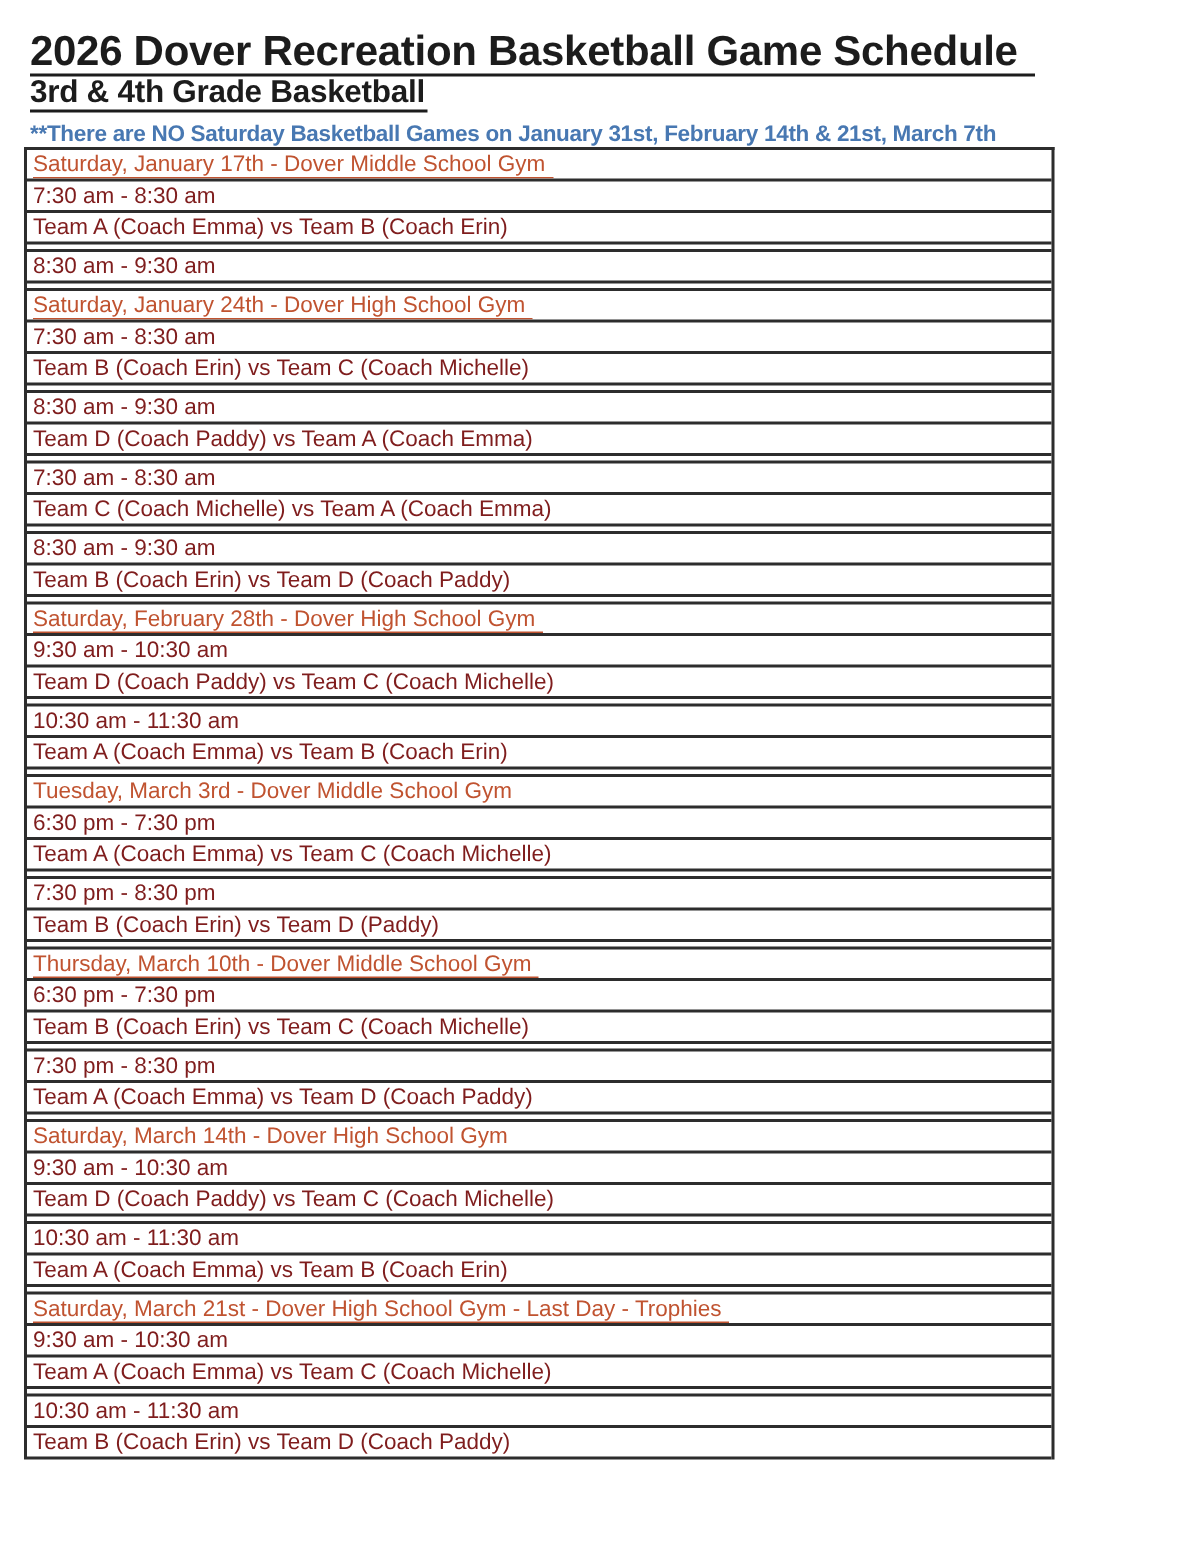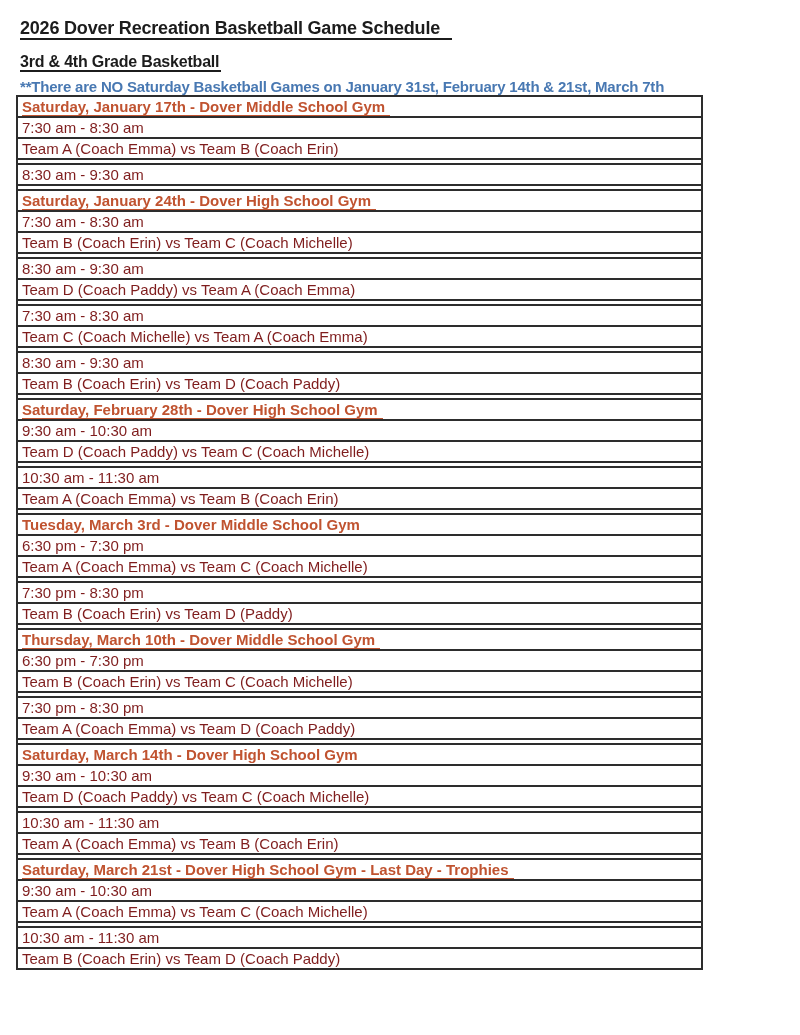--- a/index.html
+++ b/index.html
@@ -6,29 +6,29 @@
   body {
     width: 800px; height: 1035px;
     background: #ffffff;
     font-family: "Liberation Sans", sans-serif;
     color: #1c1c1c;
     overflow: hidden;
   }
   .doc { padding: 18px 16px 0 16px; }
 
   .title {
-    margin: 0 0 14px 4px;
-    font-size: 18px; font-weight: 700;
+    margin: 0 0 0 4px;
+    font-size: 28px; font-weight: 700;
     letter-spacing: -0.2px;
   }
   .title .u-thick { border-bottom: 2px solid #1c1c1c; padding-right: 12px; }
 
   .subtitle {
     margin: 0 0 7px 4px;
-    font-size: 16px; font-weight: 700;
+    font-size: 21px; font-weight: 700;
     letter-spacing: -0.2px;
   }
   .subtitle .u-thick { border-bottom: 2px solid #1c1c1c; padding-right: 2px; }
 
   .note {
     margin: 0 0 0 4px;
     font-size: 15px; font-weight: 700;
     color: #4878B2;
     letter-spacing: -0.2px;
   }
@@ -41,21 +41,21 @@
   }
   .row {
     border-bottom: 2px solid #2d2d2d;
     padding: 0 4px;
     height: 19px; line-height: 19px;
     font-size: 15px;
     white-space: nowrap; overflow: hidden;
   }
   .header-row {
     color: #C05330;
-    font-weight: 700;
+    font-weight: 400;
   }
   .header-row .u {
     border-bottom: 1.5px solid #C05330;
     padding-right: 5px;
   }
   .time-row, .teams-row { font-weight: 400; color: #7f1d1d; }
   .gap-row {
     height: 3px;
     border-bottom: 2px solid #2d2d2d;
   }

